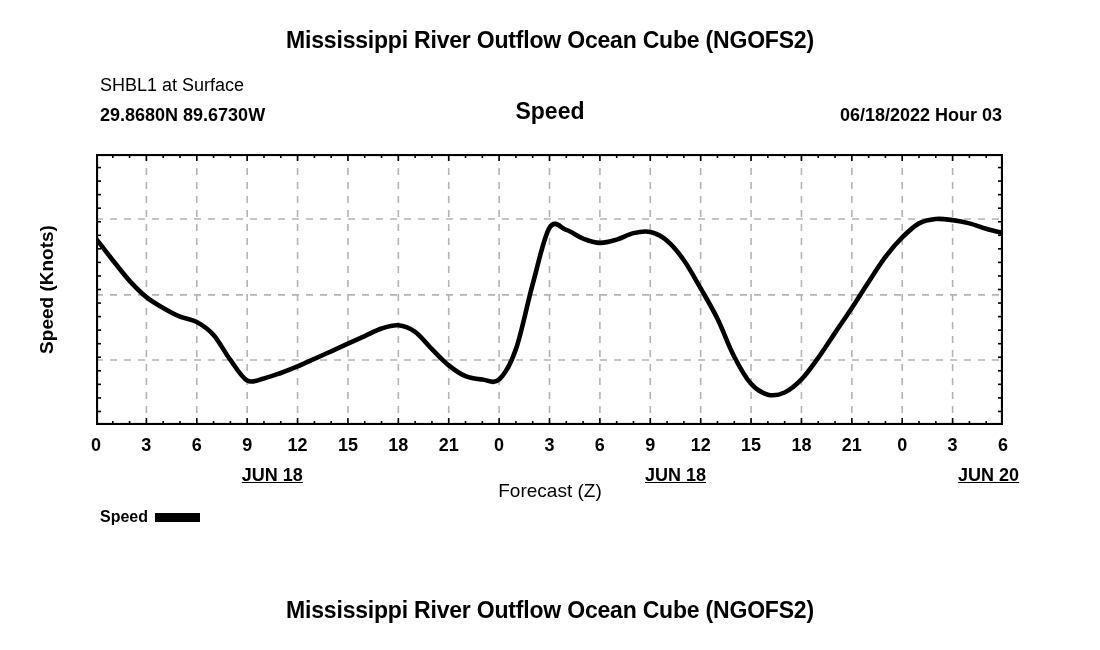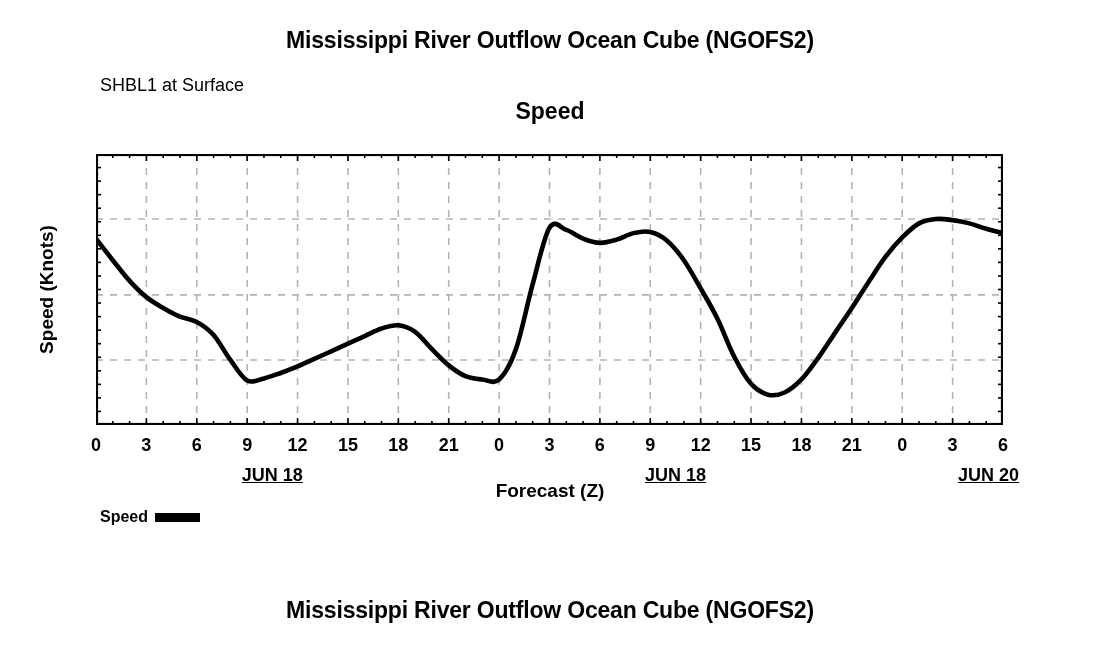--- a/index.html
+++ b/index.html
@@ -116,21 +116,21 @@
     white-space: nowrap;
     text-decoration: underline;
   }
   .xlabel {
     position: absolute;
     top: 480px;
     left: 0;
     width: 1100px;
     text-align: center;
     font-size: 19px;
-    font-weight: bold;
+    font-weight: normal;
   }
 
   
   .legend {
     position: absolute;
     top: 509px;
     left: 100px;
     display: flex;
     align-items: center;
     gap: 7px;
@@ -147,21 +147,23 @@
   }
 </style>
 </head>
 <body>
 
 <div class="page">
 
   <div class="title-top">Mississippi River Outflow Ocean Cube (NGOFS2)</div>
 
   <div class="hdr-station">SHBL1 at Surface</div>
+  <div class="hdr-coords">29.8680N  89.6730W</div>
   <div class="hdr-variable">Speed</div>
+  <div class="hdr-datetime">06/18/2022 Hour 03</div>
 
   <div class="plot-wrap">
     <svg class="plot-svg" id="plot-svg" width="907" height="271" viewBox="0 0 907 271">
       <g id="grid-layer">
           <line x1="50.388888888888886" y1="0" x2="50.388888888888886" y2="271" stroke="#b4b4b4" stroke-width="1.6" stroke-dasharray="7,7"></line>
           <line x1="100.77777777777777" y1="0" x2="100.77777777777777" y2="271" stroke="#b4b4b4" stroke-width="1.6" stroke-dasharray="7,7"></line>
           <line x1="151.16666666666666" y1="0" x2="151.16666666666666" y2="271" stroke="#b4b4b4" stroke-width="1.6" stroke-dasharray="7,7"></line>
           <line x1="201.55555555555554" y1="0" x2="201.55555555555554" y2="271" stroke="#b4b4b4" stroke-width="1.6" stroke-dasharray="7,7"></line>
           <line x1="251.94444444444446" y1="0" x2="251.94444444444446" y2="271" stroke="#b4b4b4" stroke-width="1.6" stroke-dasharray="7,7"></line>
           <line x1="302.3333333333333" y1="0" x2="302.3333333333333" y2="271" stroke="#b4b4b4" stroke-width="1.6" stroke-dasharray="7,7"></line>

